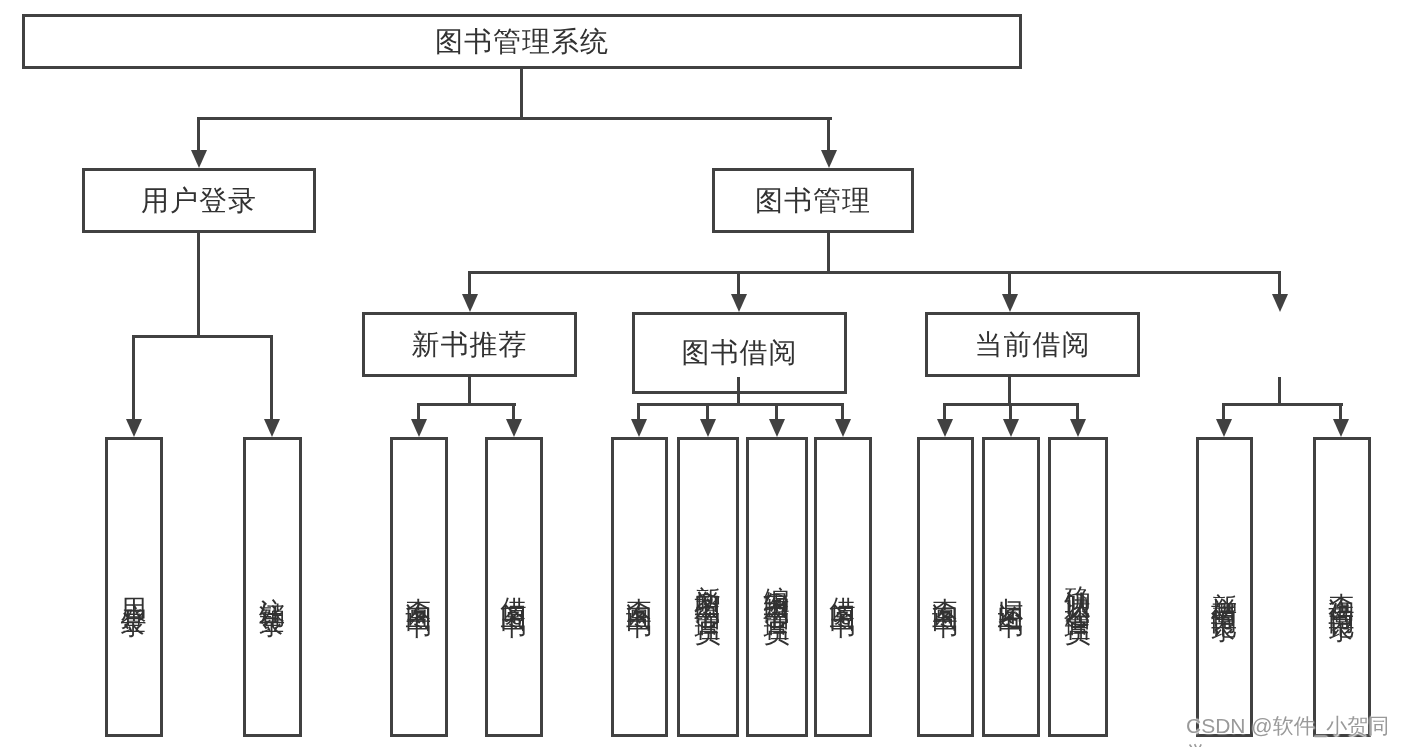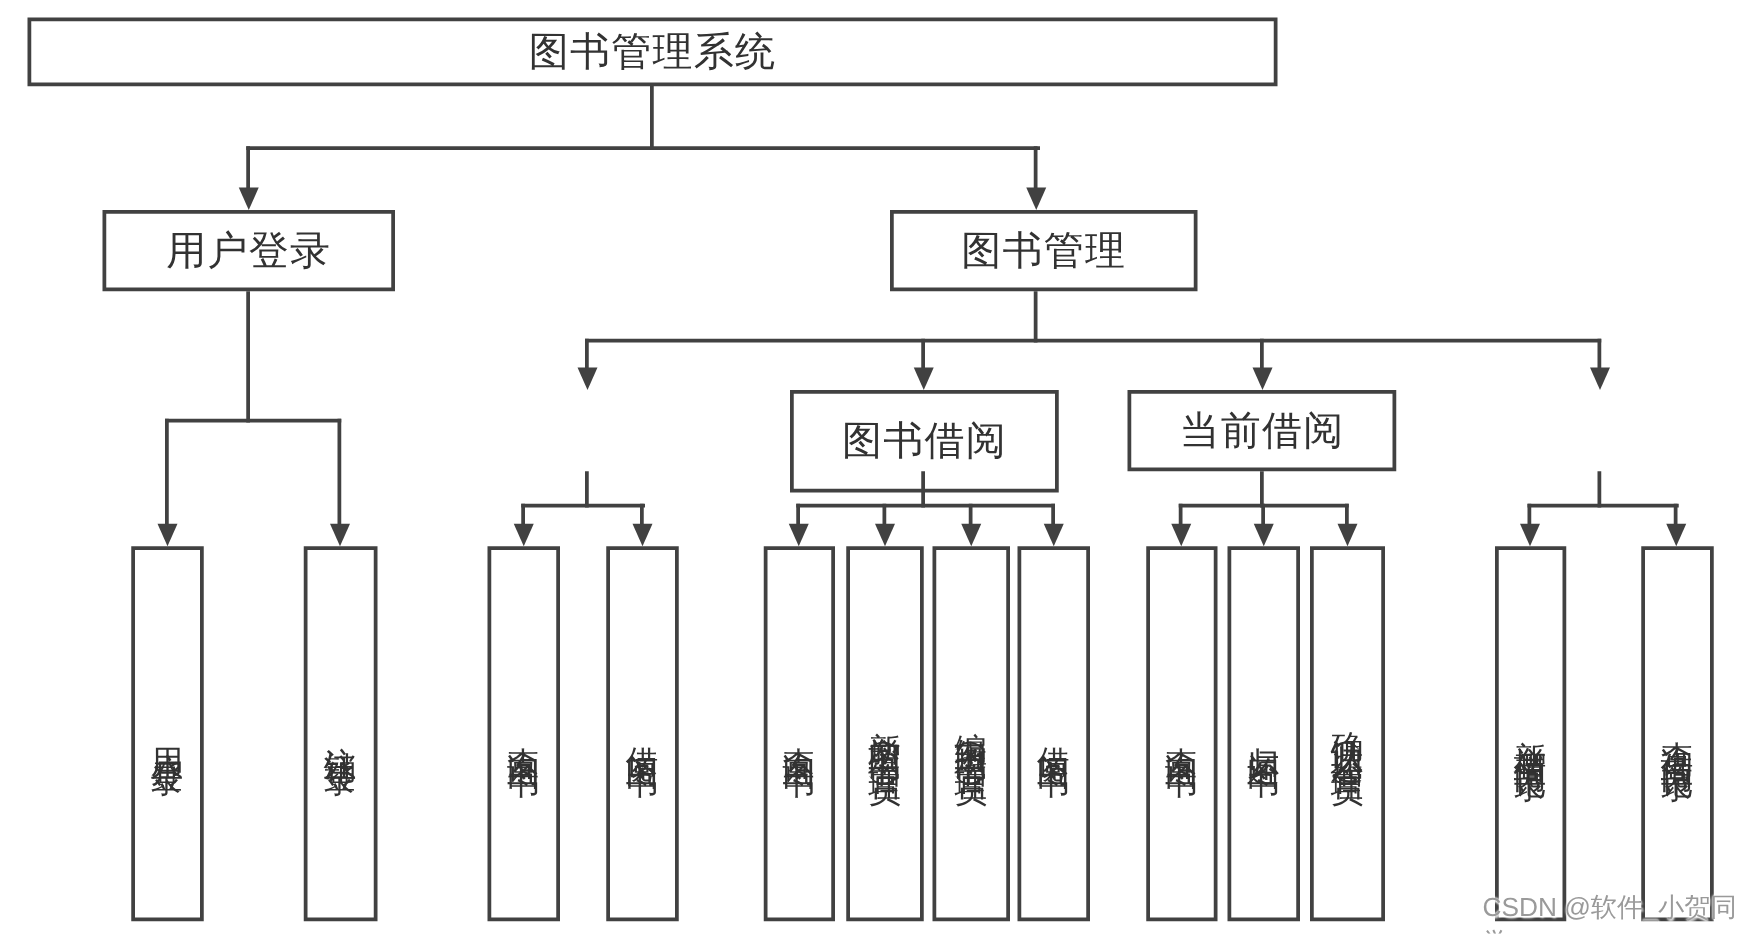--- a/index.html
+++ b/index.html
@@ -4,21 +4,21 @@
 <style>
   html,body { margin:0; padding:0; background:#ffffff; }
   .canvas {
     position:relative; width:1405px; height:747px; background:#ffffff;
     font-family:"Liberation Sans", sans-serif; color:#323232; overflow:hidden;
   }
   .box {
     position:absolute; box-sizing:border-box;
     border:3px solid #414141; background:#ffffff;
     display:flex; align-items:center; justify-content:center;
-    font-size:32px; letter-spacing:1px; white-space:nowrap; color:#323232;
+    font-size:28px; letter-spacing:1px; white-space:nowrap; color:#323232;
   }
   .vtext {
     writing-mode:vertical-rl; text-orientation:mixed;
     font-size:26px; letter-spacing:5px; line-height:1;
   }
   .hline { position:absolute; height:3px; background:#414141; }
   .vline { position:absolute; width:3px;  background:#414141; }
   .arrow {
     position:absolute; width:0; height:0;
     border-left:8px solid transparent; border-right:8px solid transparent;
@@ -42,21 +42,21 @@
   <div class="vline" style="left:520px; top:68px;  height:52px;"></div>
   <div class="hline" style="left:197px; top:117px; width:635px;"></div>
   <div class="vline" style="left:197px; top:117px; height:40px;"></div>
   <div class="arrow" style="left:191px; top:150px;"></div>
   <div class="vline" style="left:827px; top:117px; height:40px;"></div>
   <div class="arrow" style="left:821px; top:150px;"></div>
 
   <div class="box" style="left:82px; top:168px; width:234px; height:65px;">
     <span>用户登录</span>
   </div>
-  <div class="box" style="left:712px; top:168px; width:246px; height:65px;">
+  <div class="box" style="left:712px; top:168px; width:202px; height:65px;">
     <span>图书管理</span>
   </div>
 
   <div class="vline" style="left:197px; top:233px; height:105px;"></div>
   <div class="hline" style="left:132px; top:335px; width:141px;"></div>
   <div class="vline" style="left:132px; top:335px; height:86px;"></div>
   <div class="arrow" style="left:126px; top:419px;"></div>
   <div class="vline" style="left:270px; top:335px; height:86px;"></div>
   <div class="arrow" style="left:264px; top:419px;"></div>
 
@@ -64,24 +64,27 @@
   <div class="hline" style="left:468px;  top:271px; width:813px;"></div>
   <div class="vline" style="left:468px;  top:271px; height:25px;"></div>
   <div class="arrow" style="left:462px;  top:294px;"></div>
   <div class="vline" style="left:737px;  top:271px; height:25px;"></div>
   <div class="arrow" style="left:731px;  top:294px;"></div>
   <div class="vline" style="left:1008px; top:271px; height:25px;"></div>
   <div class="arrow" style="left:1002px; top:294px;"></div>
   <div class="vline" style="left:1278px; top:271px; height:25px;"></div>
   <div class="arrow" style="left:1272px; top:294px;"></div>
 
+  <div class="box" style="left:362px; top:312px; width:215px; height:65px;">
+    <span>新书推荐</span>
+  </div>
   <div class="box" style="left:632px; top:312px; width:215px; height:82px;">
     <span>图书借阅</span>
   </div>
-  <div class="box" style="left:902px; top:312px; width:215px; height:65px;">
+  <div class="box" style="left:925px; top:312px; width:215px; height:65px;">
     <span>当前借阅</span>
   </div>
 
   <div class="vline" style="left:468px; top:377px; height:29px;"></div>
   <div class="hline" style="left:417px; top:403px; width:99px;"></div>
   <div class="vline" style="left:417px; top:403px; height:18px;"></div>
   <div class="arrow" style="left:411px; top:419px;"></div>
   <div class="vline" style="left:512px; top:403px; height:18px;"></div>
   <div class="arrow" style="left:506px; top:419px;"></div>
 

